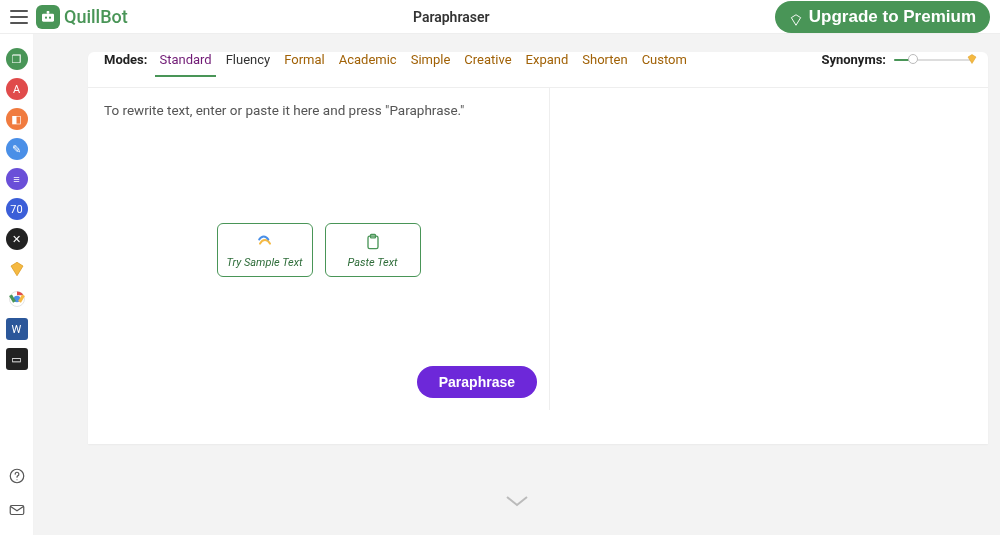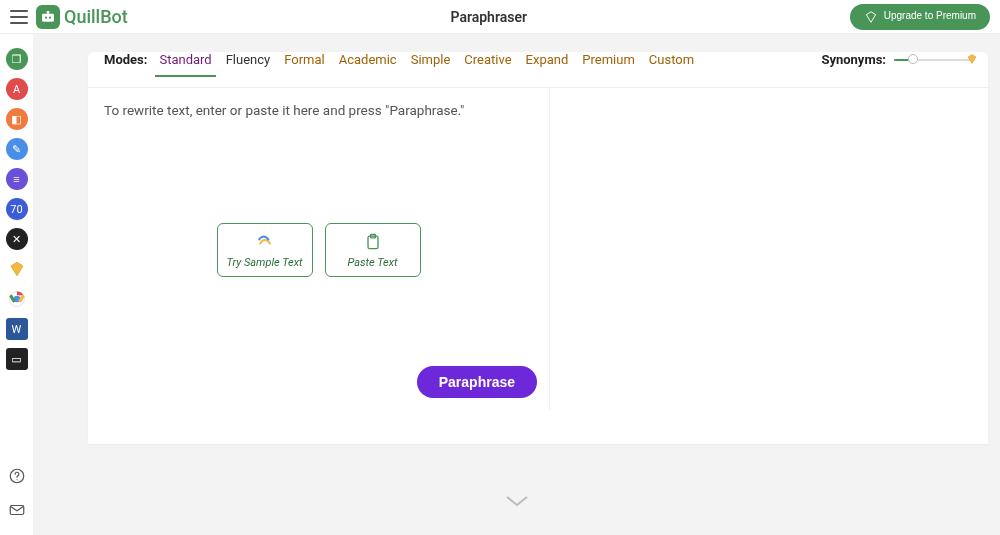--- a/index.html
+++ b/index.html
@@ -7,21 +7,21 @@
 
   
   .topbar { height: 34px; display: flex; align-items: center; padding: 3px 10px; border-bottom: 1px solid #eee; }
   .hamburger { width: 18px; height: 14px; display: flex; flex-direction: column; justify-content: space-between; cursor: pointer; }
   .hamburger span { height: 2px; background: #555; border-radius: 1px; }
   .logo { display: flex; align-items: center; margin-left: 8px; gap: 4px; }
   .logo-mark { width: 24px; height: 24px; background: #499557; border-radius: 6px; position: relative; display:flex; align-items:center; justify-content:center;}
   .logo-mark svg { width: 16px; height: 16px; }
   .logo-text { font-size: 18px; font-weight: 500; color: #499557; }
   .topbar-title { flex: 1; text-align: center; font-weight: 600; font-size: 14px; color: #333; }
-  .upgrade-btn { background: #499557; color: #fff; border: none; border-radius: 16px; padding: 6px 14px; font-size: 10px; font-weight: 400; display: flex; align-items: flex-start; gap: 6px; cursor: pointer; }
+  .upgrade-btn { background: #499557; color: #fff; border: none; border-radius: 16px; padding: 6px 14px; font-size: 17px; font-weight: 700; display: flex; align-items: flex-end; gap: 6px; cursor: pointer; }
   .upgrade-btn svg { width: 14px; height: 14px; }
 
   
   .left-rail { position: absolute; top: 34px; left: 0; width: 34px; height: calc(535px - 34px); background: #fff; display: flex; flex-direction: column; align-items: center; padding-top: 14px; gap: 10px; border-right: 1px solid #f2f2f2;}
   .rail-icon { width: 22px; height: 22px; border-radius: 50%; display: flex; align-items: center; justify-content: center; font-size: 11px; color: #fff; cursor: pointer; }
   .rail-spacer { flex: 1; }
   .rail-bottom { display:flex; flex-direction:column; align-items:center; gap:12px; padding-bottom:12px;}
   .rail-bottom svg { width:18px; height:18px; stroke:#555; fill:none; stroke-width:1.6;}
 
   
@@ -127,21 +127,21 @@
           <rect x="3" y="6" width="18" height="12" rx="2"></rect>
           <path d="M3 7l9 6 9-6"></path>
         </svg></div>
   </div>
 </div>
 
 <div class="main">
   <div class="card">
     <div class="modes-row">
       <span class="modes-label">Modes:</span>
-      <span id="modes-list"><span class="mode active">Standard</span><span class="mode available">Fluency</span><span class="mode">Formal</span><span class="mode">Academic</span><span class="mode">Simple</span><span class="mode">Creative</span><span class="mode">Expand</span><span class="mode">Premium</span><span class="mode">Custom</span></span>
+      <span id="modes-list"><span class="mode active">Standard</span><span class="mode available">Fluency</span><span class="mode">Formal</span><span class="mode">Academic</span><span class="mode">Simple</span><span class="mode">Creative</span><span class="mode">Expand</span><span class="mode">Shorten</span><span class="mode">Custom</span></span>
       <div class="synonyms">
         <span>Synonyms:</span>
         <div class="slider">
           <div class="slider-track"></div>
           <div class="slider-fill"></div>
           <div class="slider-thumb"></div>
           <svg class="slider-diamond" viewBox="0 0 24 24">
               <path d="M4 8 L12 3 L20 8 L12 21 Z" fill="#f5b942" stroke="#d99a20" stroke-width="1"></path>
             </svg>
         </div>

